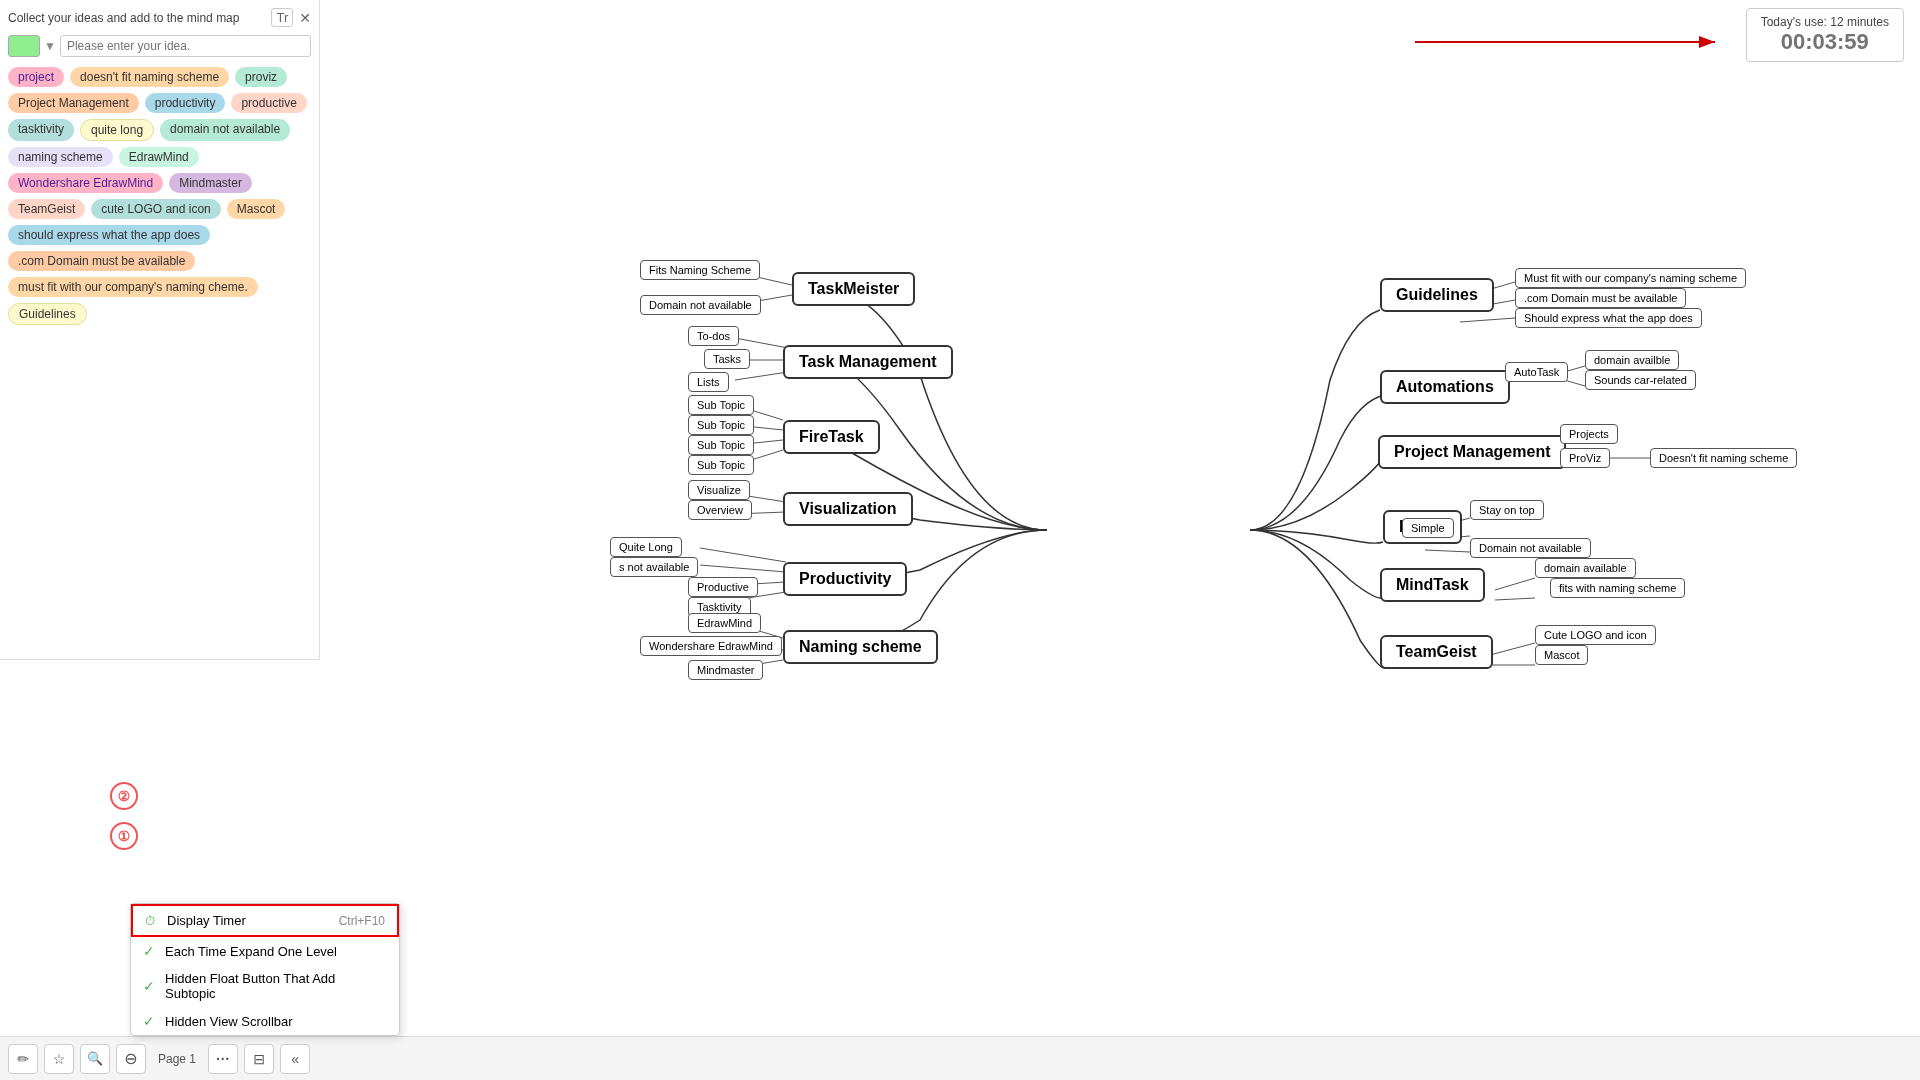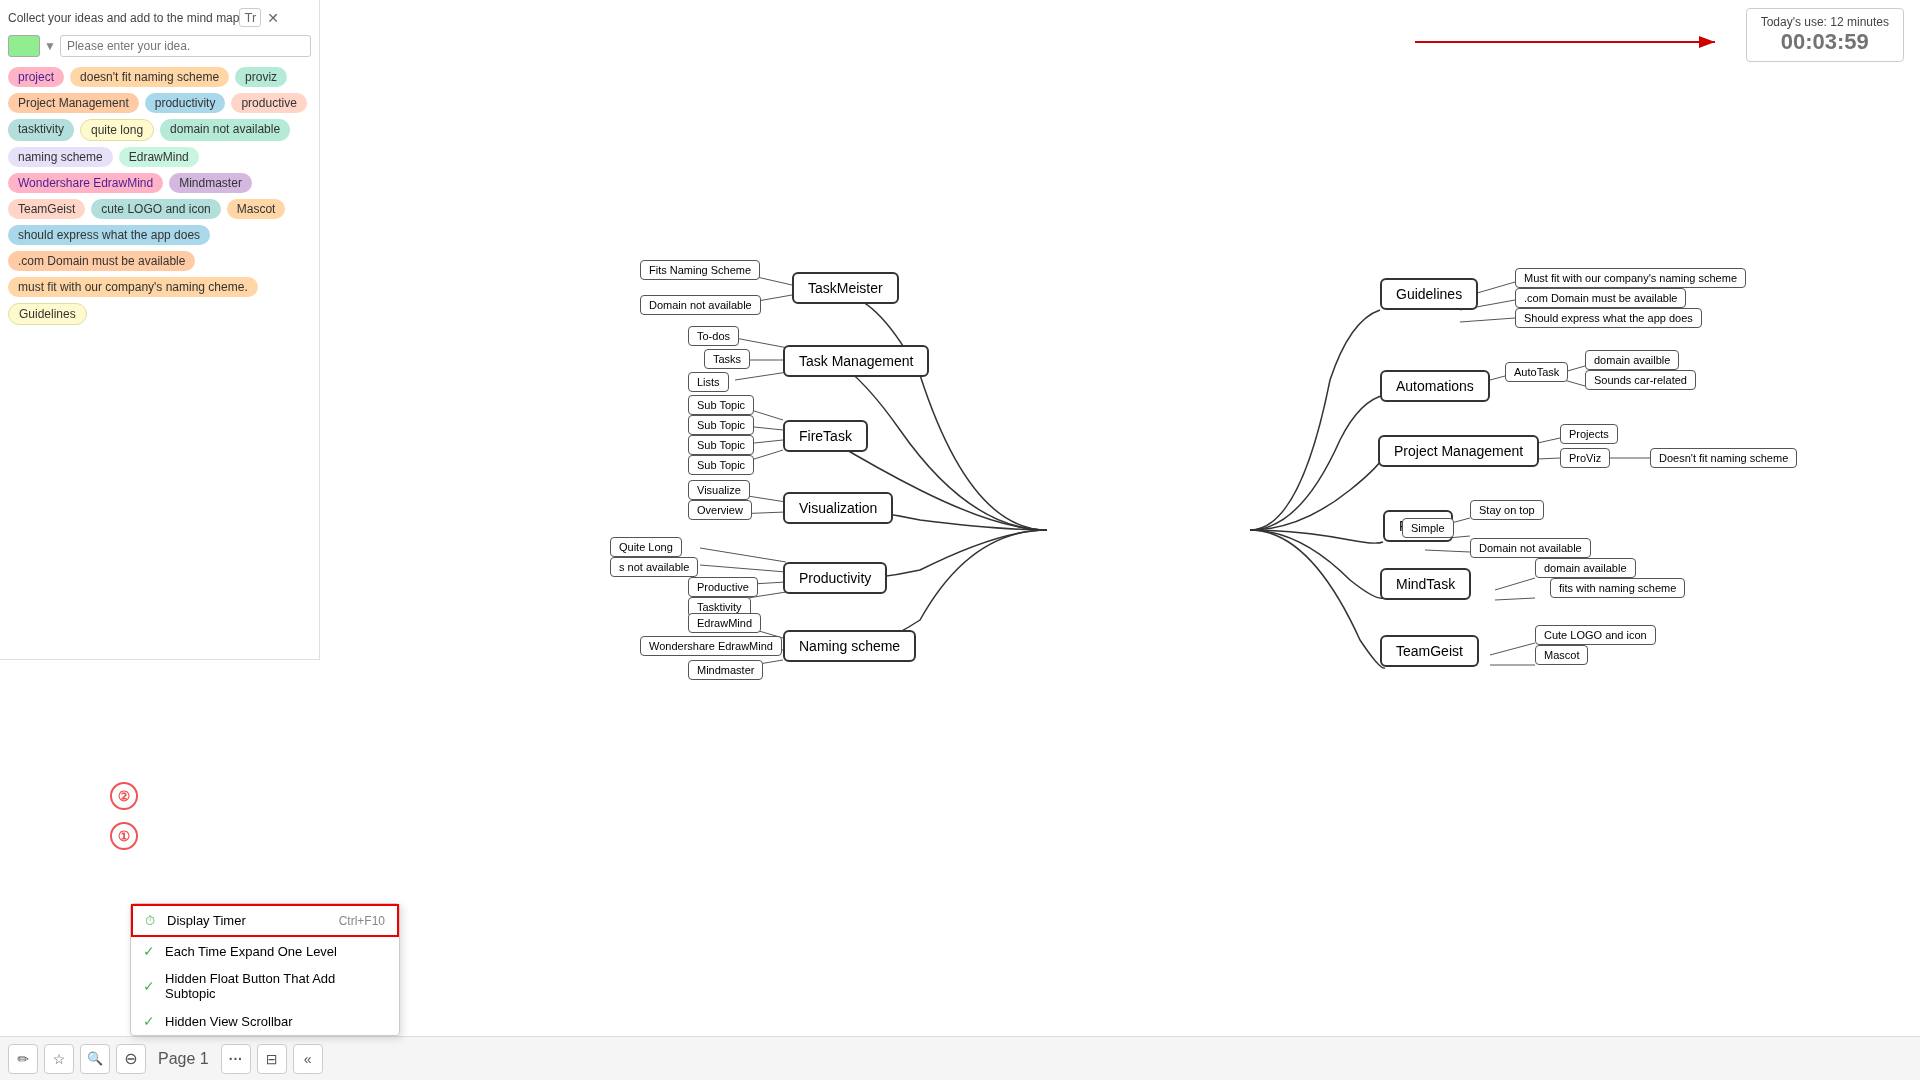--- a/index.html
+++ b/index.html
@@ -12,20 +12,21 @@
       width: 320px; height: 660px;
       background: #fff;
       border-right: 1px solid #e0e0e0;
       border-bottom: 1px solid #e0e0e0;
       padding: 8px;
       z-index: 10;
     }
     #left-panel-header {
       display: flex;
       align-items: center;
+      justify-content: space-between;
       font-size: 13px;
       color: #333;
       margin-bottom: 8px;
     }
     #idea-input-row {
       display: flex;
       align-items: center;
       gap: 4px;
       margin-bottom: 10px;
     }
@@ -114,21 +115,21 @@
       width: 30px; height: 30px;
       display: flex; align-items: center; justify-content: center;
       background: #fff;
       border: 1px solid #ccc;
       border-radius: 4px;
       cursor: pointer;
       font-size: 14px;
       color: #555;
     }
     #page-label {
-      font-size: 16px;
+      font-size: 12px;
       color: #555;
       padding: 0 6px;
     }
 
     
     #context-menu {
       position: absolute;
       bottom: 44px; left: 130px;
       width: 270px;
       background: #fff;
@@ -175,22 +176,22 @@
       justify-content: center;
     }
 
     
     .node-box {
       position: absolute;
       background: #fff;
       border: 2px solid #333;
       border-radius: 6px;
       padding: 6px 14px;
-      font-size: 14px;
-      font-weight: 400;
+      font-size: 16px;
+      font-weight: 700;
       text-align: center;
       white-space: nowrap;
     }
     .node-center {
       position: absolute;
       background: #2da44e;
       color: #fff;
       border-radius: 24px;
       padding: 14px 30px;
       font-size: 20px;

